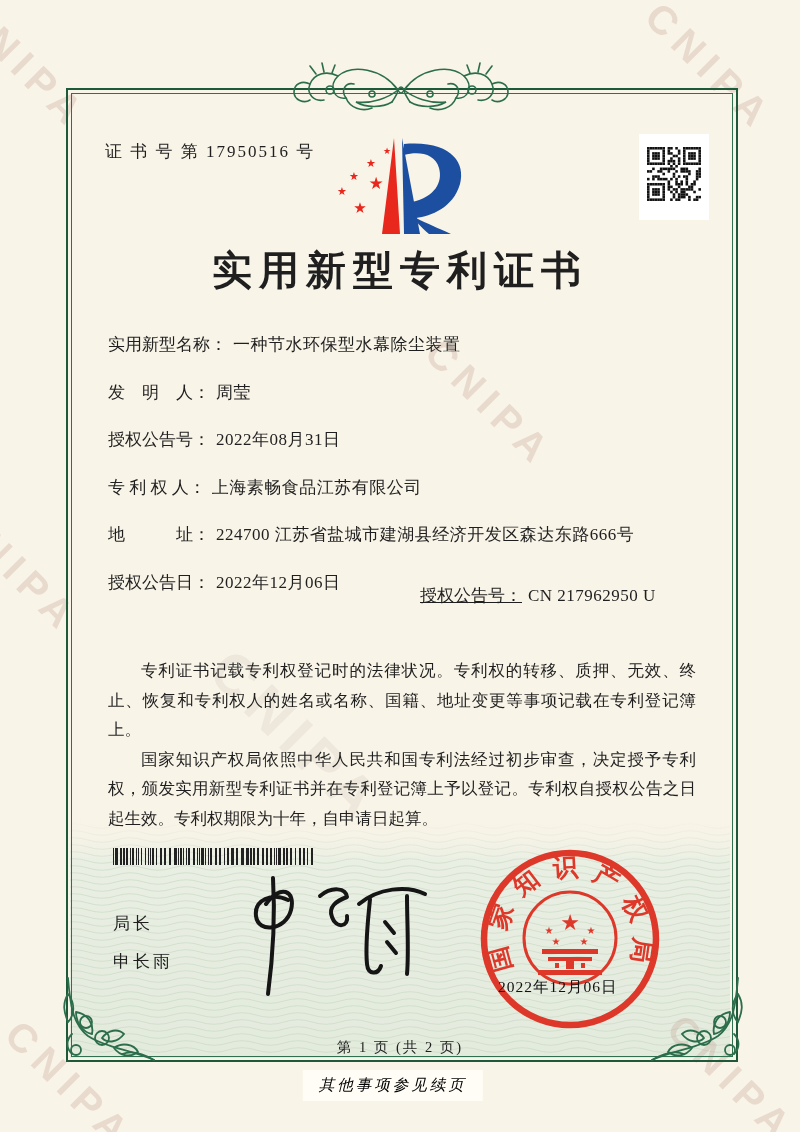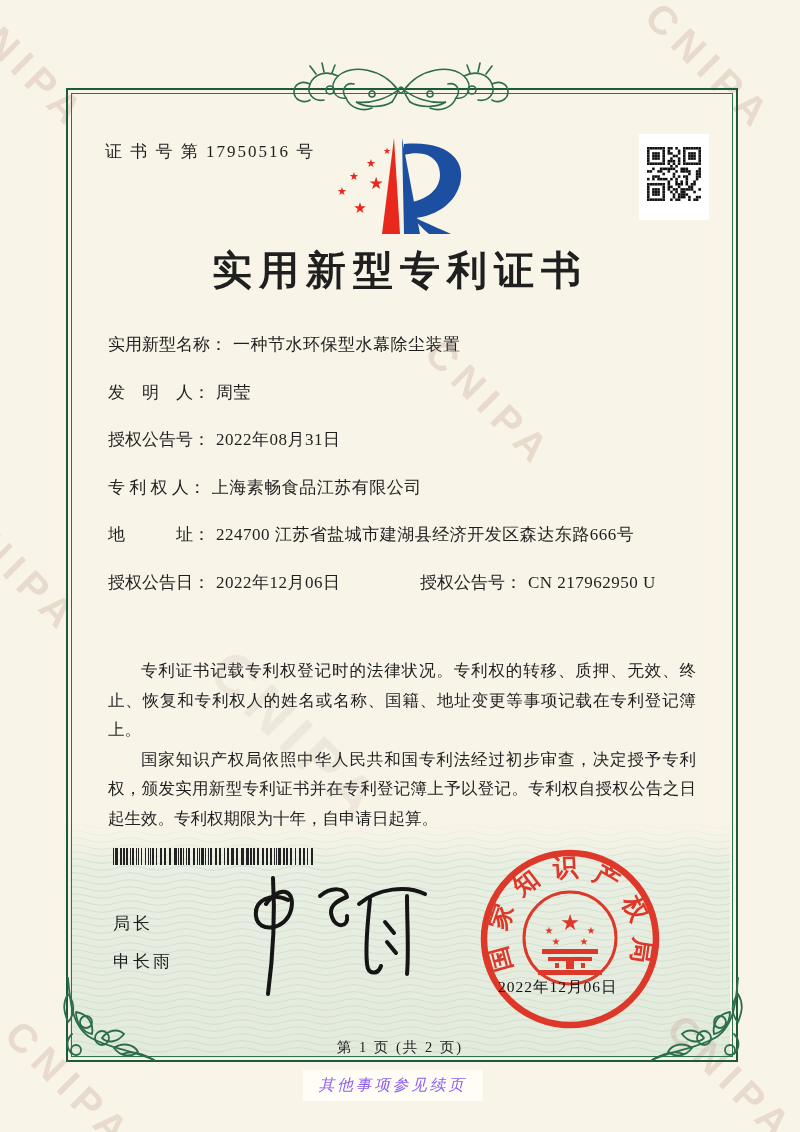--- a/index.html
+++ b/index.html
@@ -24,38 +24,38 @@
     font-weight:700;color:rgba(196,158,146,.30);letter-spacing:8px;
     transform:rotate(45deg);transform-origin:left top;white-space:nowrap;pointer-events:none;}
   
   .cert-no{left:105px;top:140px;font-size:17px;letter-spacing:2px;z-index:3;}
   .title{left:66px;top:243px;width:668px;text-align:center;font-size:40px;font-weight:700;
     letter-spacing:7px;z-index:3;}
   .fields{left:108px;top:333px;width:592px;z-index:3;font-size:17px;}
   .field-row{height:27px;margin-bottom:20.5px;white-space:nowrap;}
   .field-label{display:inline-block;}
   .field-value{display:inline-block;margin-left:6px;letter-spacing:.5px;}
-  .grant-no{position:absolute;left:312px;top:0;}
+  .grant-no{position:absolute;left:312px;top:13px;text-decoration:underline;}
   .paras{left:108px;top:656px;width:588px;z-index:3;font-size:16.5px;line-height:29.5px;
     text-align:justify;}
   .paras p{margin:0;text-indent:2em;}
   
   .barcode{left:113px;top:848px;z-index:3;}
   .signer{left:113px;top:912px;z-index:3;font-family:"Liberation Sans","DejaVu Sans",sans-serif;
     font-size:17px;letter-spacing:3px;}
   .signer div{margin-bottom:15px;}
   .signature{left:228px;top:872px;z-index:4;}
   .seal{left:477px;top:846px;z-index:4;opacity:.93;}
   .seal-date{left:498px;top:977px;width:170px;z-index:5;font-size:15.5px;letter-spacing:1px;
     font-weight:500;color:#111;}
   .page-num{left:66px;top:1030px;width:668px;text-align:center;font-size:14.5px;
     letter-spacing:2px;z-index:3;margin-top:8px;}
   .footer-note{left:50%;top:1070px;transform:translateX(-54%);z-index:3;
     background:#fffdf6;padding:5px 16px;font-size:15.5px;letter-spacing:3px;
-    font-style:italic;color:#8b5cf6;}
+    font-style:italic;color:#000000;}
   
   .logo{left:330px;top:136px;z-index:3;}
   .qr-box{left:639px;top:134px;width:70px;height:86px;background:#fff;z-index:3;}
   .qr-box svg{position:absolute;left:8px;top:13px;}
   
   .orn{z-index:4;pointer-events:none;}
   .orn-top{left:286px;top:56px;}
   .orn-bl{left:62px;top:976px;}
   .orn-br{left:648px;top:976px;transform:scaleX(-1);}
 </style>

